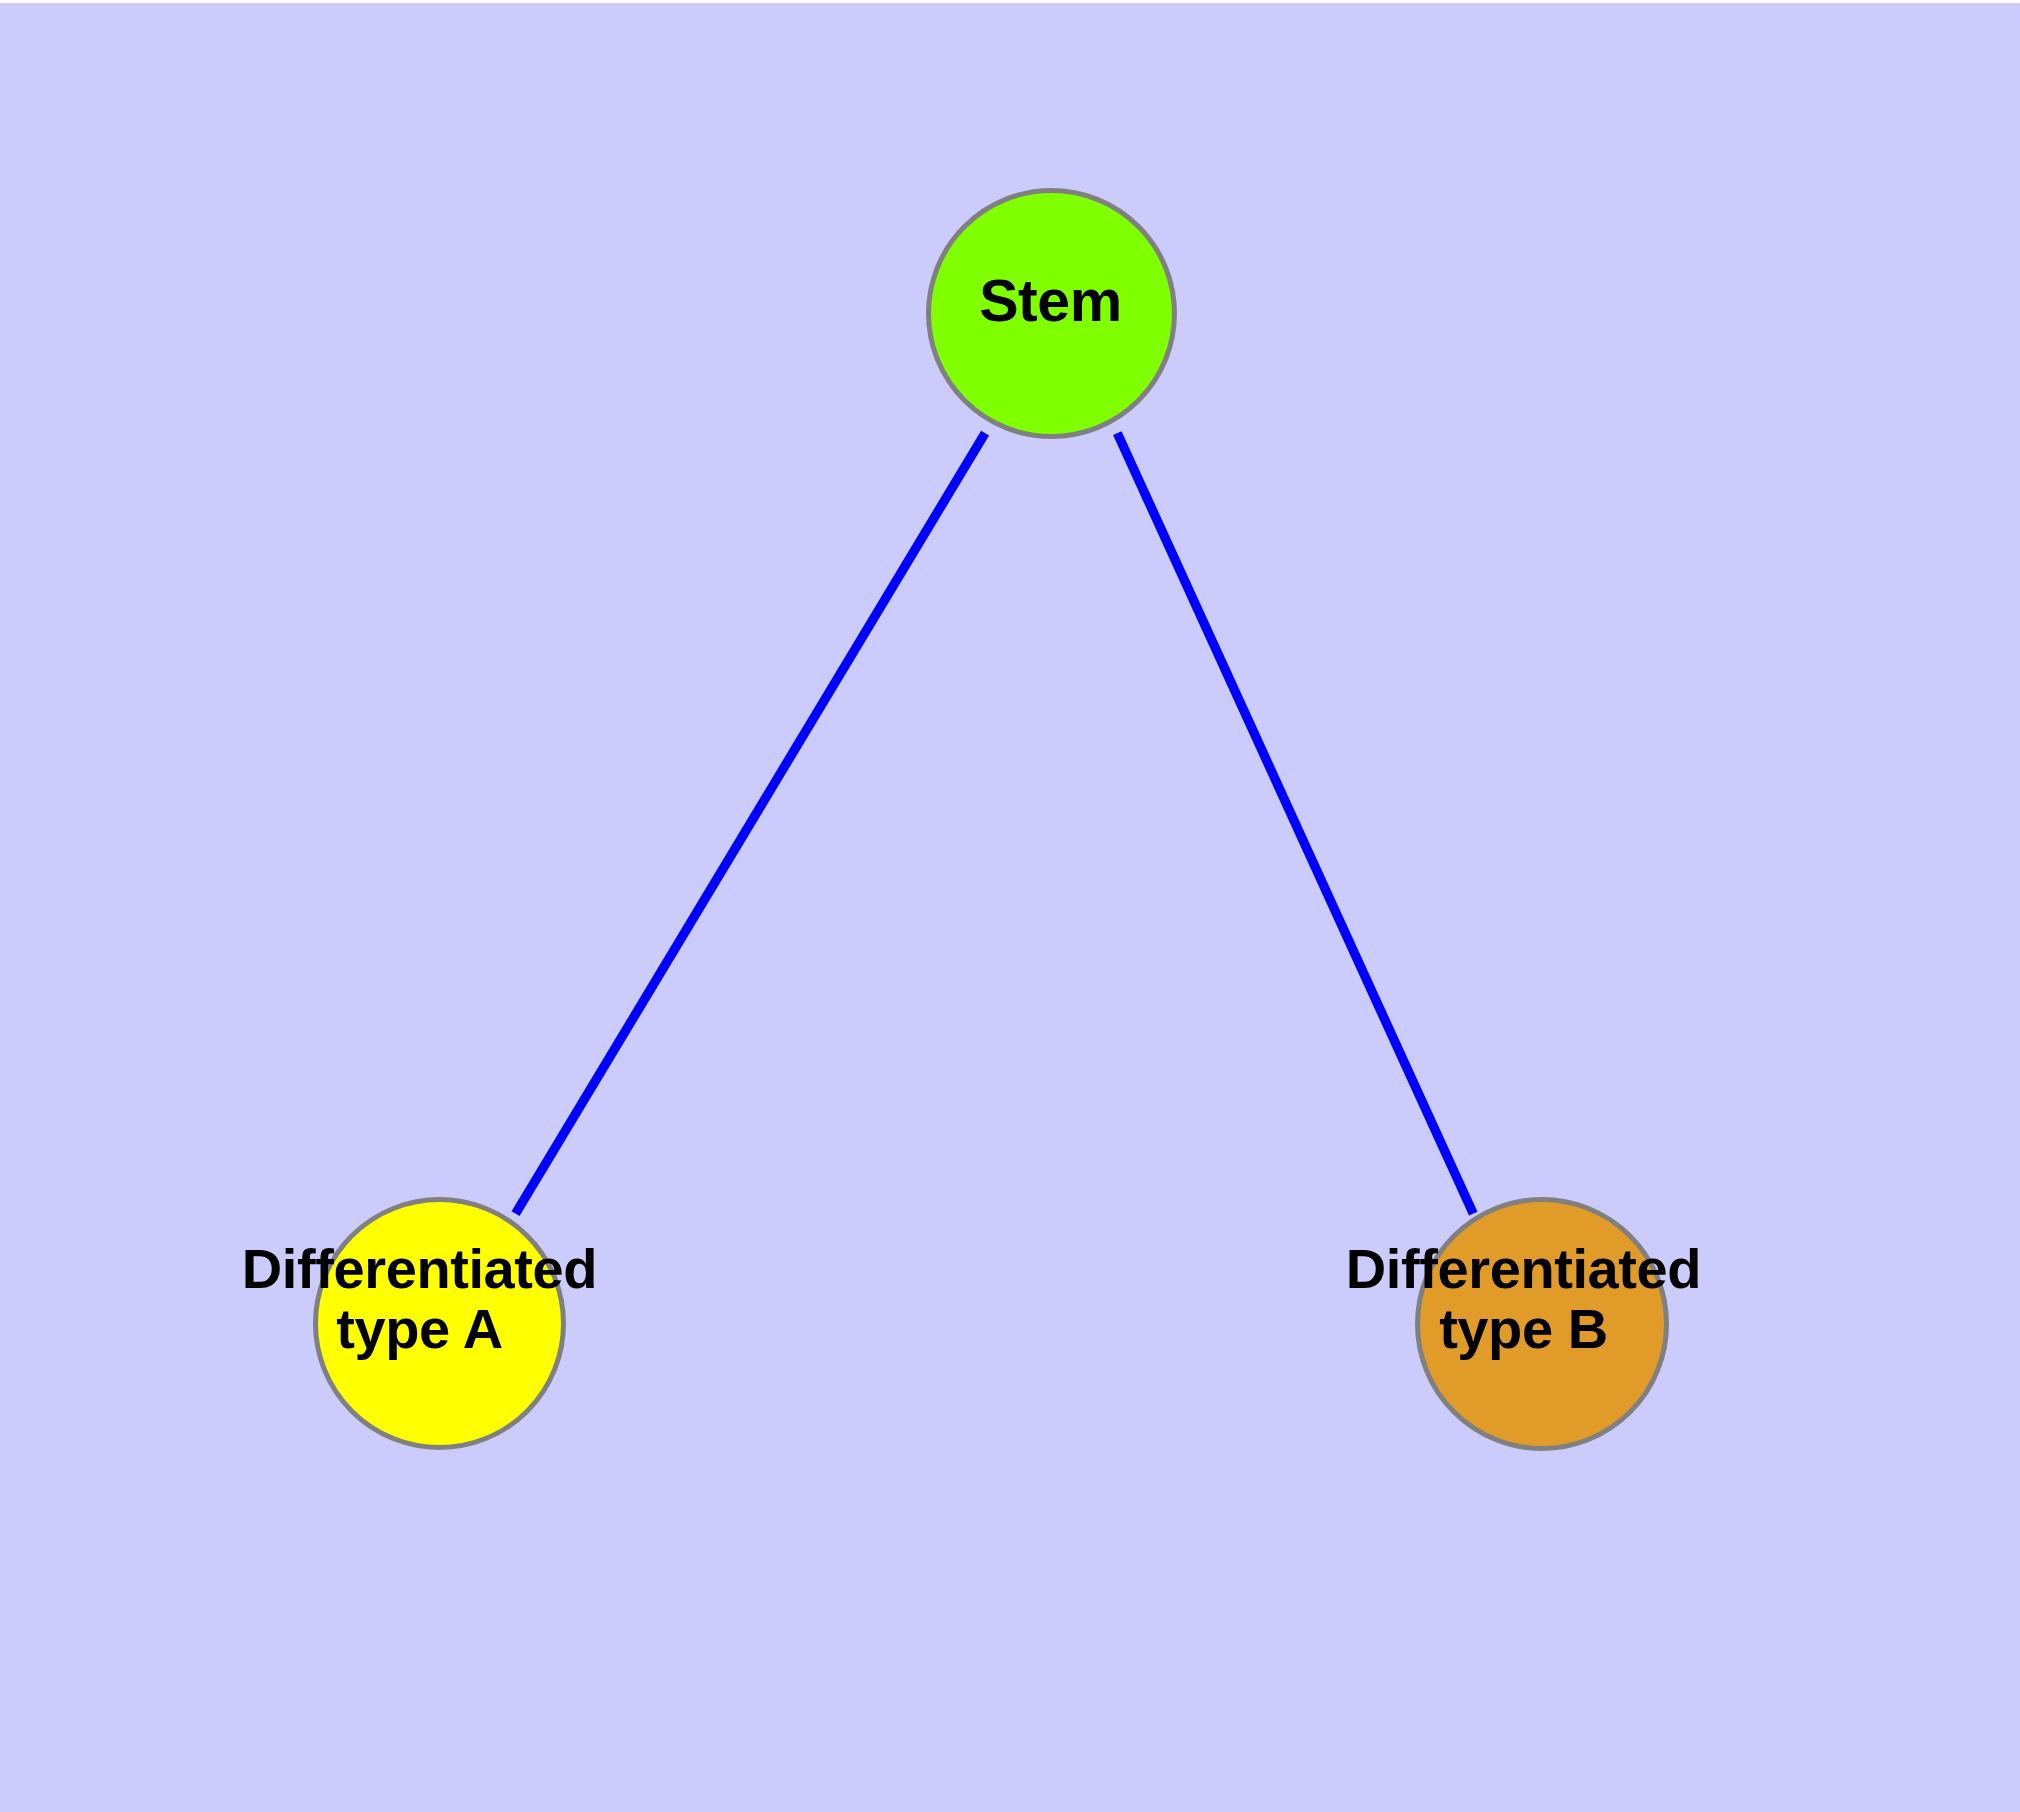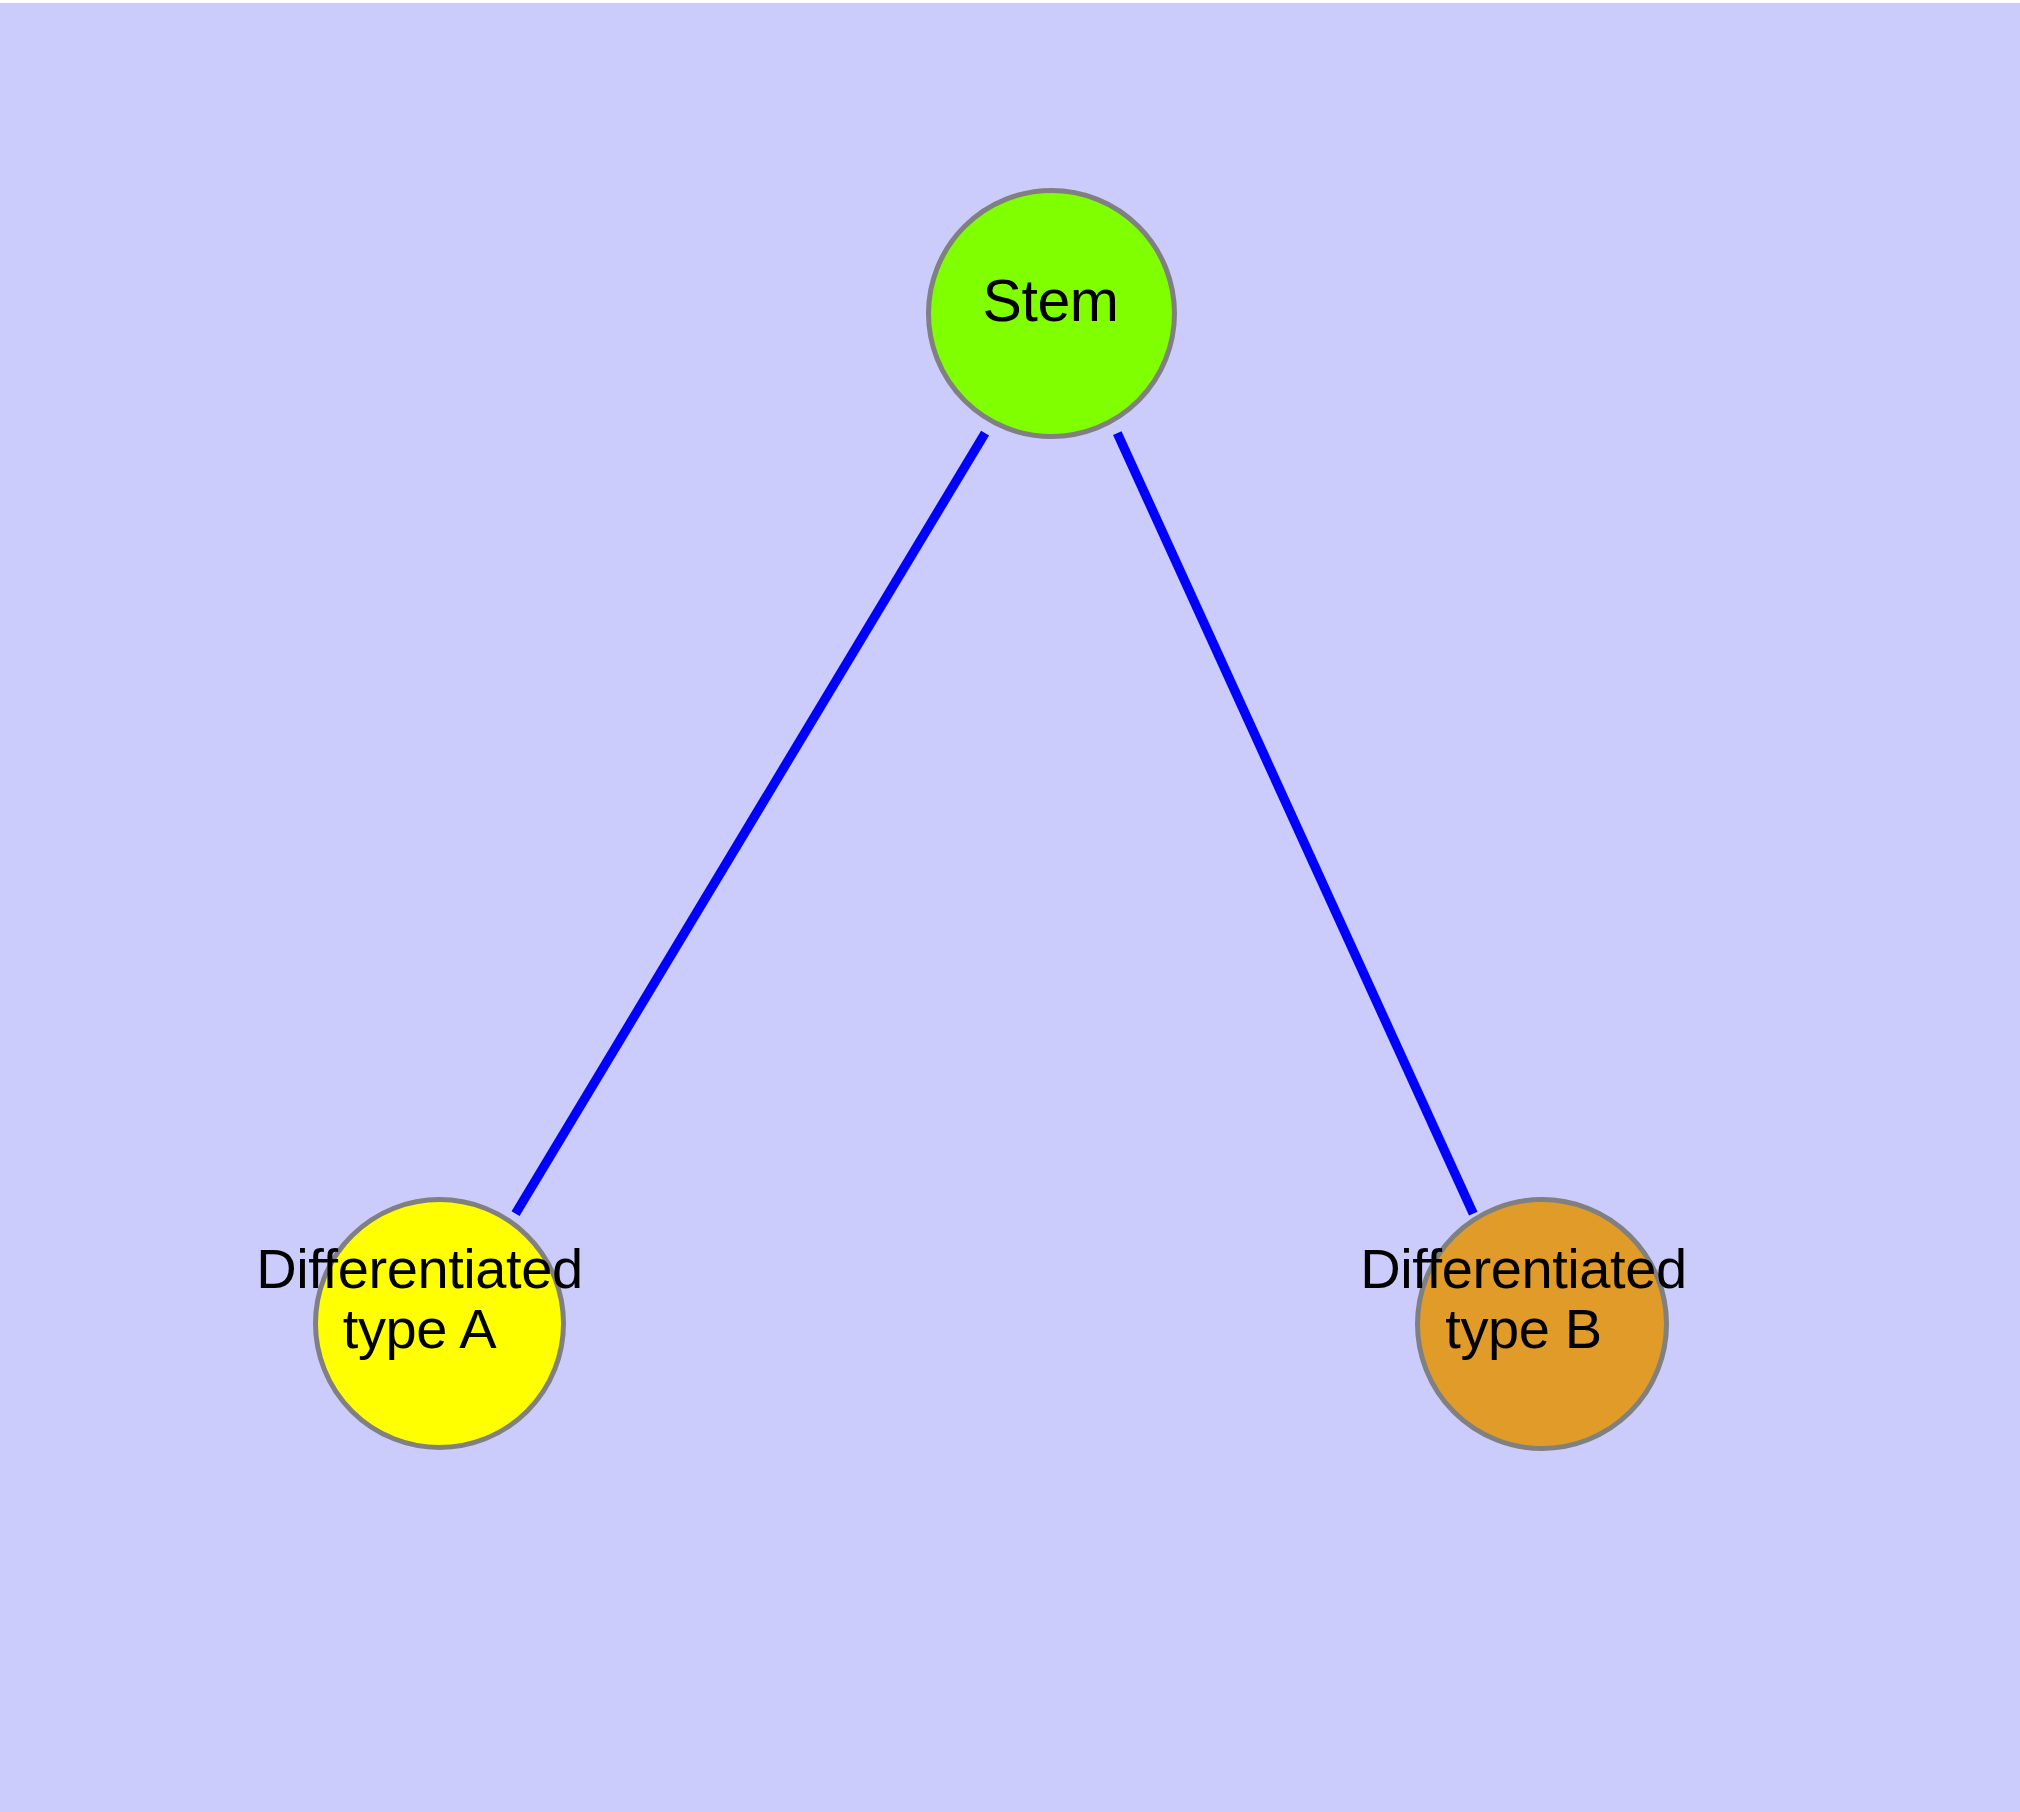--- a/index.html
+++ b/index.html
@@ -32,21 +32,21 @@
   }
   .node {
     position: absolute;
     border-radius: 50%;
     border: 5.1px solid #808080;
     box-sizing: border-box;
   }
   .node-label {
     position: absolute;
     color: #000000;
-    font-weight: normal;
+    font-weight: bold;
     text-align: center;
     line-height: 1.08;
     white-space: pre;
     letter-spacing: -0.4px;
   }
   #stem-node {
     left: 926px;
     top: 188px;
     width: 251px;
     height: 251px;

